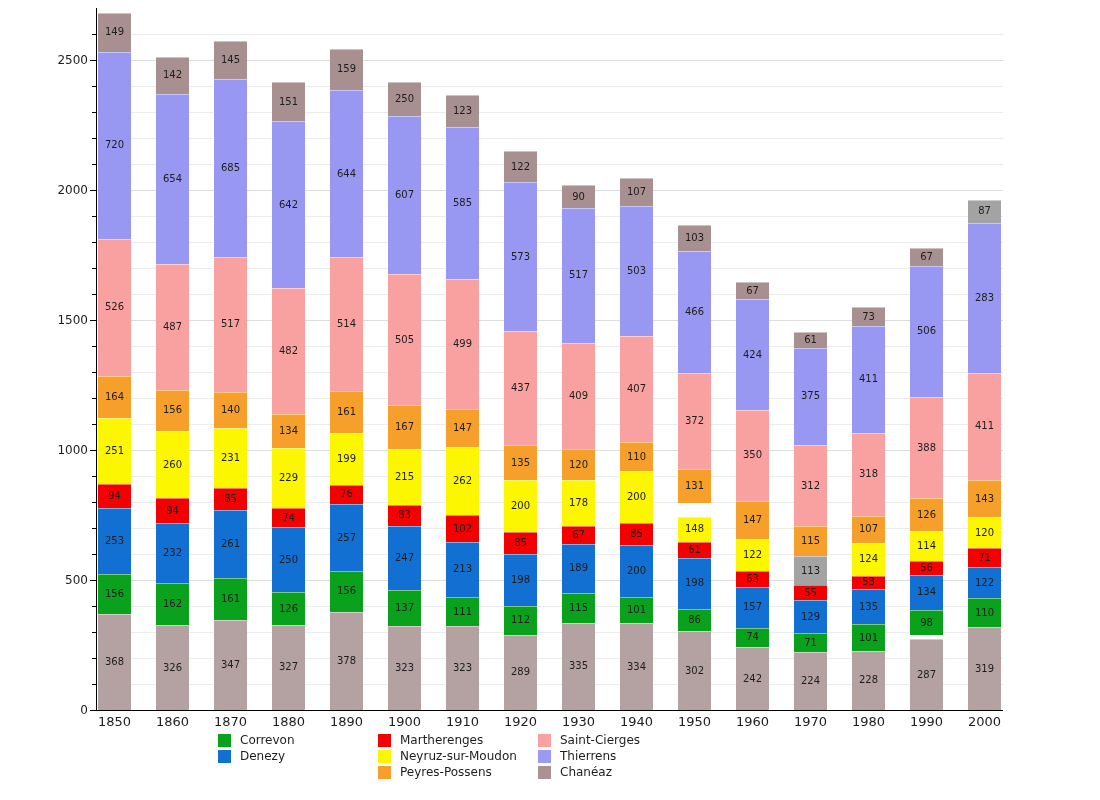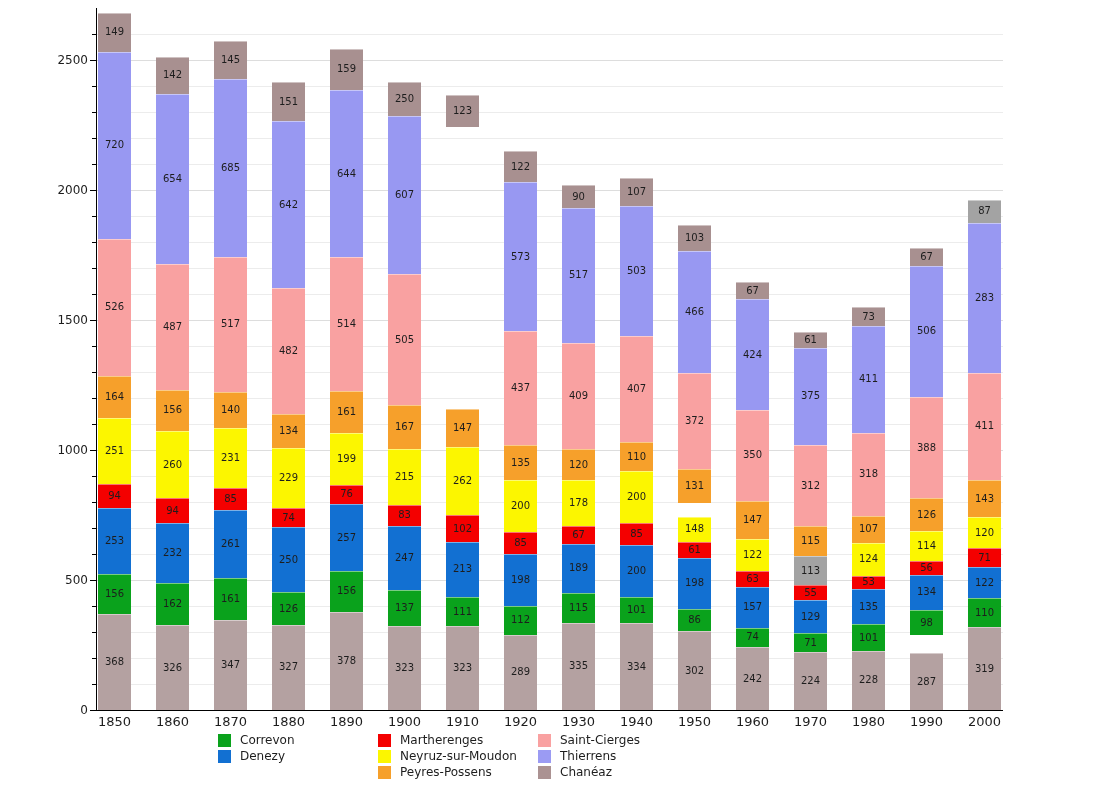--- a/index.html
+++ b/index.html
@@ -277,20 +277,26 @@
         </div>
         <div class="seg" style="bottom: 168.22px; height: 26.52px; background: rgb(244, 0, 0);">
           <span class="seg-label">102</span>
         </div>
         <div class="seg" style="bottom: 194.74px; height: 68.12px; background: rgb(252, 246, 0);">
           <span class="seg-label">262</span>
         </div>
         <div class="seg" style="bottom: 262.86px; height: 38.22px; background: rgb(246, 160, 43);">
           <span class="seg-label">147</span>
         </div>
+        <div class="seg" style="bottom: 301.08px; height: 129.74px; background: rgb(249, 161, 161);">
+          <span class="seg-label">499</span>
+        </div>
+        <div class="seg" style="bottom: 430.82px; height: 152.1px; background: rgb(152, 152, 242);">
+          <span class="seg-label">585</span>
+        </div>
         <div class="seg" style="bottom: 582.92px; height: 31.98px; background: rgb(168, 144, 144);">
           <span class="seg-label">123</span>
         </div>
       </div>
       <div class="xtick-label" style="left: 433.5px; top: 714px;">1910</div>
       <div class="bar" style="left: 504px; top: 0px; height: 710px;">
         <div class="seg" style="bottom: 0px; height: 75.14px; background: rgb(180, 161, 161);">
           <span class="seg-label">289</span>
         </div>
         <div class="seg" style="bottom: 75.14px; height: 29.12px; background: rgb(10, 162, 28);">
@@ -493,21 +499,21 @@
         </div>
         <div class="seg" style="bottom: 277.16px; height: 106.86px; background: rgb(152, 152, 242);">
           <span class="seg-label">411</span>
         </div>
         <div class="seg" style="bottom: 384.02px; height: 18.98px; background: rgb(168, 144, 144);">
           <span class="seg-label">73</span>
         </div>
       </div>
       <div class="xtick-label" style="left: 839.5px; top: 714px;">1980</div>
       <div class="bar" style="left: 910px; top: 0px; height: 710px;">
-        <div class="seg" style="bottom: 0px; height: 57px; background: rgb(180, 161, 161);">
+        <div class="seg" style="bottom: 0px; height: 71px; background: rgb(180, 161, 161);">
           <span class="seg-label">287</span>
         </div>
         <div class="seg" style="bottom: 74.62px; height: 25.48px; background: rgb(10, 162, 28);">
           <span class="seg-label">98</span>
         </div>
         <div class="seg" style="bottom: 100.1px; height: 34.84px; background: rgb(18, 112, 210);">
           <span class="seg-label">134</span>
         </div>
         <div class="seg" style="bottom: 134.94px; height: 14.56px; background: rgb(244, 0, 0);">
           <span class="seg-label">56</span>

